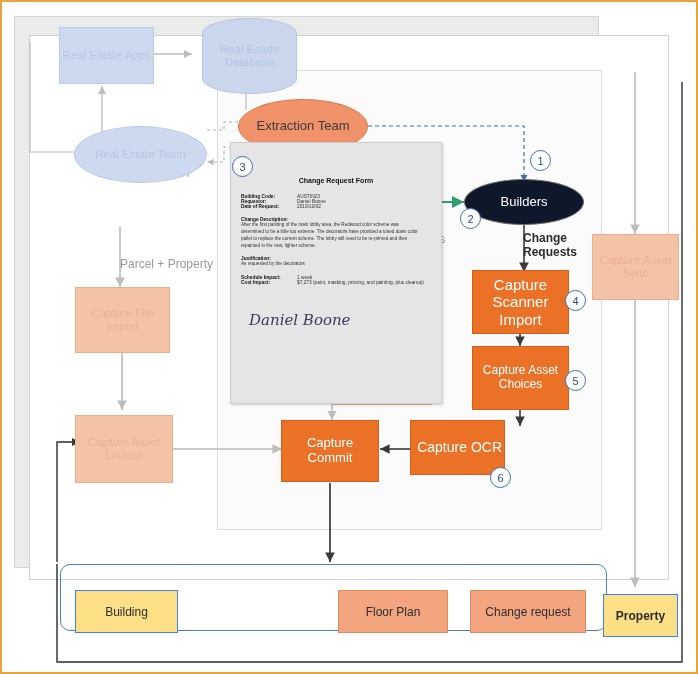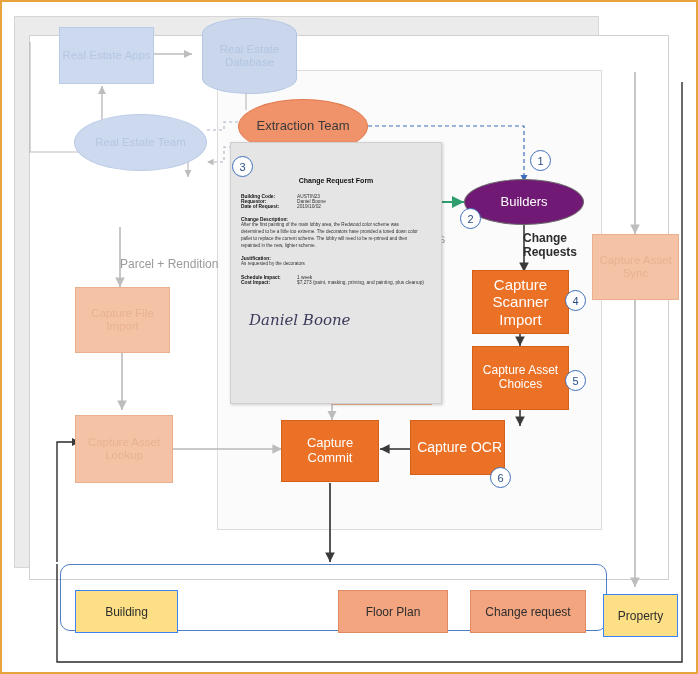--- a/index.html
+++ b/index.html
@@ -60,21 +60,21 @@
   .ellipse {
     border-radius: 50%;
   }
   .ellipse-orange {
     background: #f1936a;
     border: 1px solid #e07a4c;
     color: #3a3a3a;
     font-weight: 400;
   }
   .ellipse-gray {
-    background: #701a75;
+    background: #0f172a;
     border: 1px solid #6b6b6b;
     color: #ffffff;
   }
   .ellipse-blue-faded {
     background: #cdd9ee;
     border: 1px solid #bbcbe6;
     color: #b5c6e1;
   }
   .cyl-faded {
     background: #c9d6ec;
@@ -225,42 +225,42 @@
   </svg>
 
   <div class="abs node rect-blue-faded" style="left:57px; top:25px; width:95px; height:57px;">
     <span>Real Estate Apps</span>
   </div>
 
   <div class="abs node cyl-faded" style="left:200px; top:16px; width:95px; height:76px;">
     <span>Real Estate Database</span>
   </div>
 
-  <div class="abs node ellipse ellipse-blue-faded" style="left:72px; top:112px; width:133px; height:57px;">
+  <div class="abs node ellipse ellipse-blue-faded" style="left:72px; top:124px; width:133px; height:57px;">
     <span>Real Estate Team</span>
   </div>
 
   <div class="abs node rect-faded-orange" style="left:73px; top:285px; width:95px; height:66px;">
     <span>Capture File Import</span>
   </div>
 
   <div class="abs node rect-faded-orange" style="left:73px; top:413px; width:98px; height:68px;">
     <span>Capture Asset Lookup</span>
   </div>
 
   <div class="abs node rect-faded-orange" style="left:590px; top:232px; width:87px; height:66px;">
     <span>Capture Asset Sync</span>
   </div>
 
   <div class="abs node rect-faded-orange" style="left:330px; top:365px; width:100px; height:38px;">
     <span>Extraction</span>
   </div>
 
   <div class="abs label-faded" style="left:118px; top:255px;">
-    <span>Parcel + Rendition</span>
+    <span>Parcel + Property</span>
   </div>
 
   <div class="abs label" style="left:424px; top:230px; color:#9a9a9a; font-size:12px;">
     <span>ans</span>
   </div>
 
   <div class="abs node ellipse ellipse-orange" style="left:236px; top:97px; width:130px; height:55px; font-size:13px;">
     <span>Extraction Team</span>
   </div>
 
@@ -355,17 +355,17 @@
 
   <div class="abs legend-box legend-yellow" style="left:73px; top:588px; width:103px; height:43px;">
     <span>Building</span>
   </div>
   <div class="abs legend-box legend-salmon" style="left:336px; top:588px; width:110px; height:43px;">
     <span>Floor Plan</span>
   </div>
   <div class="abs legend-box legend-salmon" style="left:468px; top:588px; width:116px; height:43px;">
     <span>Change request</span>
   </div>
-  <div class="abs legend-box legend-yellow" style="left:601px; top:592px; width:75px; height:43px;">
+  <div class="abs legend-box legend-yellow" style="left:601px; top:592px; width:75px; height:43px;font-weight:bold;">
     <span>Property</span>
   </div>
 
 </div>
 
 </body></html>

